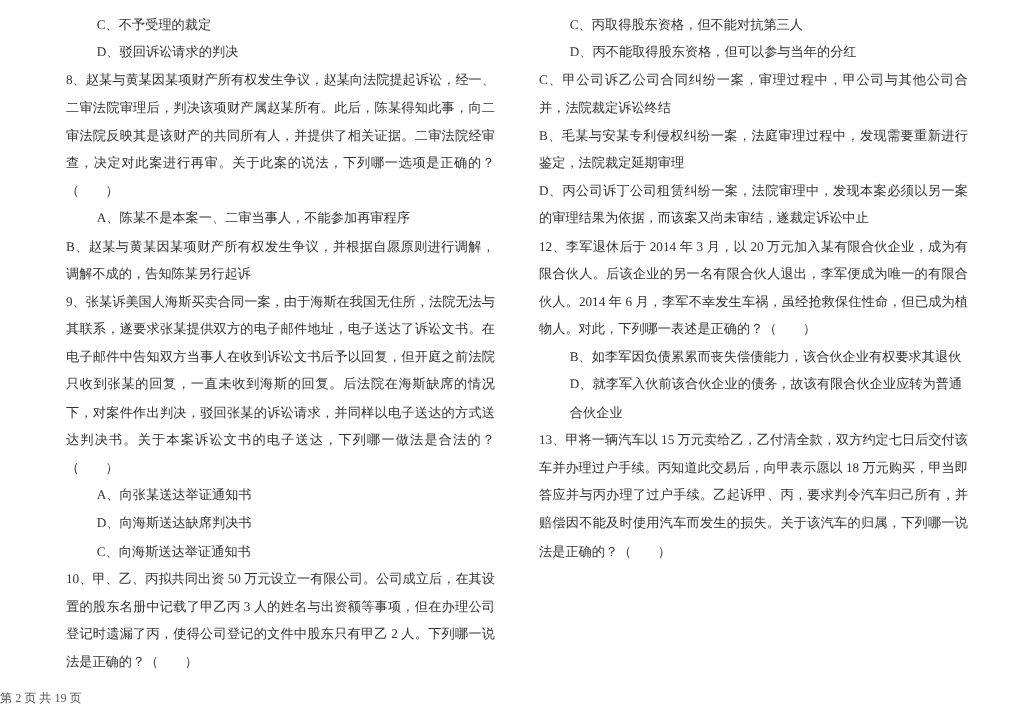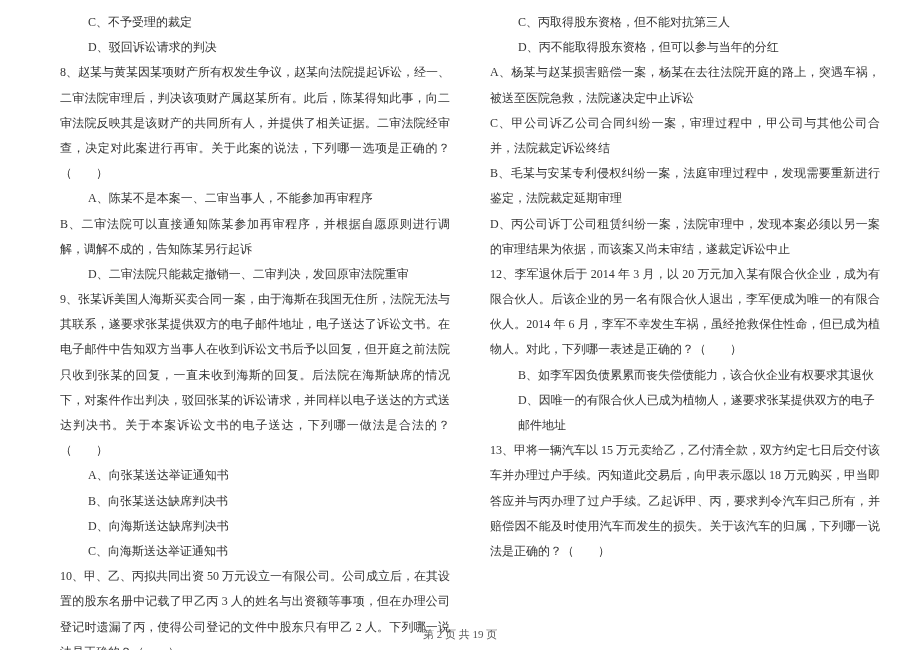--- a/index.html
+++ b/index.html
@@ -27,53 +27,50 @@
     padding-left: 28px;
   }
   .question {
     text-align: justify;
   }
   .footer {
     position: absolute;
     bottom: 8px;
     left: 0;
     right: 0;
-    text-align: center;
+    text-align: left;
     font-size: 11px;
     color: #555;
   }
 </style>
 </head>
 <body>
 
 <div class="page">
   <div class="column">
     <div class="option">C、不予受理的裁定</div>
     <div class="option">D、驳回诉讼请求的判决</div>
     <div class="question">8、赵某与黄某因某项财产所有权发生争议，赵某向法院提起诉讼，经一、二审法院审理后，判决该项财产属赵某所有。此后，陈某得知此事，向二审法院反映其是该财产的共同所有人，并提供了相关证据。二审法院经审查，决定对此案进行再审。关于此案的说法，下列哪一选项是正确的？（　　）</div>
     <div class="option">A、陈某不是本案一、二审当事人，不能参加再审程序</div>
-    <div class="question">B、二审法院可以直接通知陈某参加再审程序，并根据自愿原则进行调解，调解不成的，告知陈某另行起诉</div>
-    <div class="option">D、二审法院只能裁定撤销一、二审判决，发回原审法院重审</div>
+    <div class="question">B、赵某与黄某因某项财产所有权发生争议，并根据自愿原则进行调解，调解不成的，告知陈某另行起诉</div>
     <div class="question">9、张某诉美国人海斯买卖合同一案，由于海斯在我国无住所，法院无法与其联系，遂要求张某提供双方的电子邮件地址，电子送达了诉讼文书。在电子邮件中告知双方当事人在收到诉讼文书后予以回复，但开庭之前法院只收到张某的回复，一直未收到海斯的回复。后法院在海斯缺席的情况下，对案件作出判决，驳回张某的诉讼请求，并同样以电子送达的方式送达判决书。关于本案诉讼文书的电子送达，下列哪一做法是合法的？（　　）</div>
     <div class="option">A、向张某送达举证通知书</div>
-    <div class="option">B、向张某送达缺席判决书</div>
     <div class="option">D、向海斯送达缺席判决书</div>
     <div class="option">C、向海斯送达举证通知书</div>
     <div class="question">10、甲、乙、丙拟共同出资 50 万元设立一有限公司。公司成立后，在其设置的股东名册中记载了甲乙丙 3 人的姓名与出资额等事项，但在办理公司登记时遗漏了丙，使得公司登记的文件中股东只有甲乙 2 人。下列哪一说法是正确的？（　　）</div>
 
   </div>
 
   <div class="column">
     <div class="option">C、丙取得股东资格，但不能对抗第三人</div>
     <div class="option">D、丙不能取得股东资格，但可以参与当年的分红</div>
-    <div class="question">A、杨某与赵某损害赔偿一案，杨某在去往法院开庭的路上，突遇车祸，被送至医院急救，法院遂决定中止诉讼</div>
     <div class="question">C、甲公司诉乙公司合同纠纷一案，审理过程中，甲公司与其他公司合并，法院裁定诉讼终结</div>
     <div class="question">B、毛某与安某专利侵权纠纷一案，法庭审理过程中，发现需要重新进行鉴定，法院裁定延期审理</div>
     <div class="question">D、丙公司诉丁公司租赁纠纷一案，法院审理中，发现本案必须以另一案的审理结果为依据，而该案又尚未审结，遂裁定诉讼中止</div>
     <div class="question">12、李军退休后于 2014 年 3 月，以 20 万元加入某有限合伙企业，成为有限合伙人。后该企业的另一名有限合伙人退出，李军便成为唯一的有限合伙人。2014 年 6 月，李军不幸发生车祸，虽经抢救保住性命，但已成为植物人。对此，下列哪一表述是正确的？（　　）</div>
     <div class="option">B、如李军因负债累累而丧失偿债能力，该合伙企业有权要求其退伙</div>
-    <div class="option">D、因唯一的有限合伙人已成为植物人，遂要求张某提供双方的电子邮件地址</div>
+    <div class="option">D、就李军入伙前该合伙企业的债务，故该有限合伙企业应转为普通合伙企业</div>
     <div class="question">13、甲将一辆汽车以 15 万元卖给乙，乙付清全款，双方约定七日后交付该车并办理过户手续。丙知道此交易后，向甲表示愿以 18 万元购买，甲当即答应并与丙办理了过户手续。乙起诉甲、丙，要求判令汽车归己所有，并赔偿因不能及时使用汽车而发生的损失。关于该汽车的归属，下列哪一说法是正确的？（　　）</div>
 
   </div>
 </div>
 
 <div class="footer">第 2 页 共 19 页</div>
 
 </body></html>

